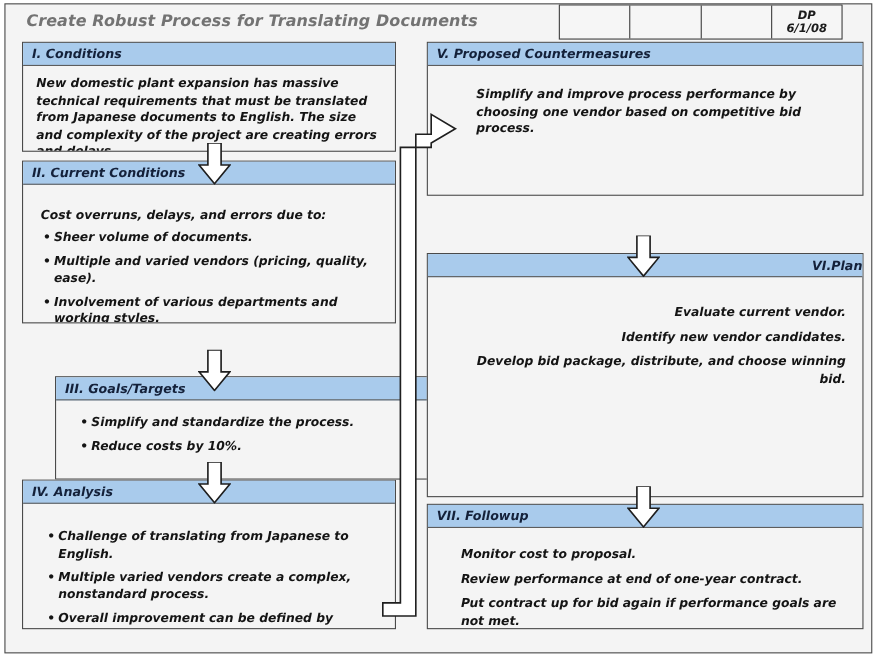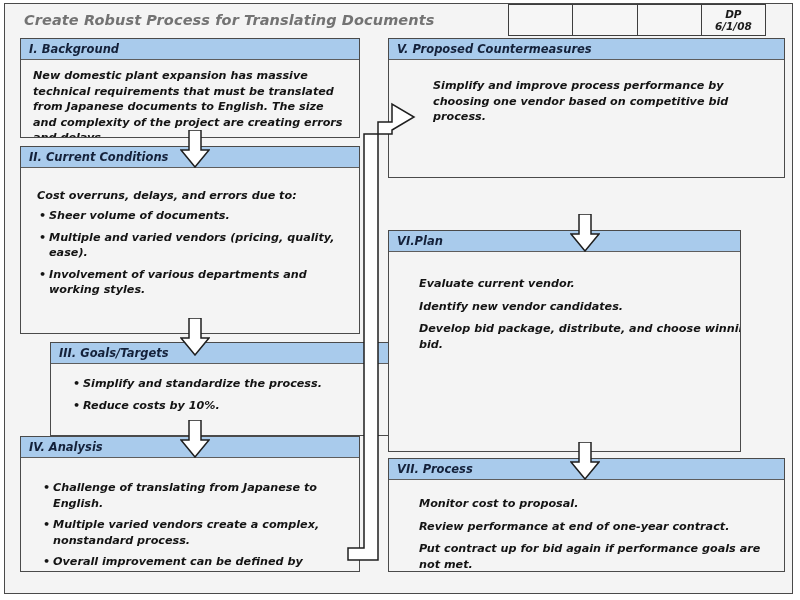--- a/index.html
+++ b/index.html
@@ -175,27 +175,27 @@
     <div class="sig-cell"></div>
     <div class="sig-cell"></div>
     <div class="sig-cell"></div>
     <div class="sig-cell">
       <span>DP</span>
       <span>6/1/08</span>
     </div>
   </div>
 
   <div class="section" style="left:20px; top:38px; width:340px; height:100px;">
-    <div class="sec-header">I. Background</div>
+    <div class="sec-header">I. Conditions</div>
     <div class="sec-body">
       <p class="para-block" style="left:12px; top:8px; width:315px;">New domestic plant expansion has massive technical requirements that must be translated from Japanese documents to English. The size and complexity of the project are creating errors and delays.</p>
     </div>
   </div>
 
-  <div class="section" style="left:20px; top:146px; width:340px; height:188px;">
+  <div class="section" style="left:20px; top:146px; width:340px; height:148px;">
     <div class="sec-header">II. Current Conditions</div>
     <div class="sec-body">
       <p class="para-block" style="left:16px; top:20px; width:310px;">Cost overruns, delays, and errors due to:</p>
       <ul class="bullets" style="left:18px; top:40px; width:310px;">
         <li>Sheer volume of documents.</li>
         <li>Multiple and varied vendors (pricing, quality, ease).</li>
         <li>Involvement of various departments and working styles.</li>
       </ul>
     </div>
   </div>
@@ -221,33 +221,33 @@
     </div>
   </div>
 
   <div class="section" style="left:388px; top:38px; width:397px; height:140px;">
     <div class="sec-header">V. Proposed Countermeasures</div>
     <div class="sec-body">
       <p class="para-block" style="left:44px; top:18px; width:320px;">Simplify and improve process performance by choosing one vendor based on competitive bid process.</p>
     </div>
   </div>
 
-  <div class="section" style="left:388px; top:230px; width:353px; height:222px;">
+  <div class="section" style="left:388px; top:230px; width:397px; height:222px;text-align:right;">
     <div class="sec-header">VI.Plan</div>
     <div class="sec-body">
       <div class="lines-block" style="left:30px; top:24px; width:350px;">
         <p>Evaluate current vendor.</p>
         <p>Identify new vendor candidates.</p>
         <p>Develop bid package, distribute, and choose winning bid.</p>
       </div>
     </div>
   </div>
 
   <div class="section" style="left:388px; top:458px; width:397px; height:114px;">
-    <div class="sec-header">VII. Process</div>
+    <div class="sec-header">VII. Followup</div>
     <div class="sec-body">
       <div class="lines-block" style="left:30px; top:16px; width:355px;">
         <p>Monitor cost to proposal.</p>
         <p>Review performance at end of one-year contract.</p>
         <p>Put contract up for bid again if performance goals are not met.</p>
       </div>
     </div>
   </div>
 
   <div class="arrow-down" style="left:180px; top:130px;">

